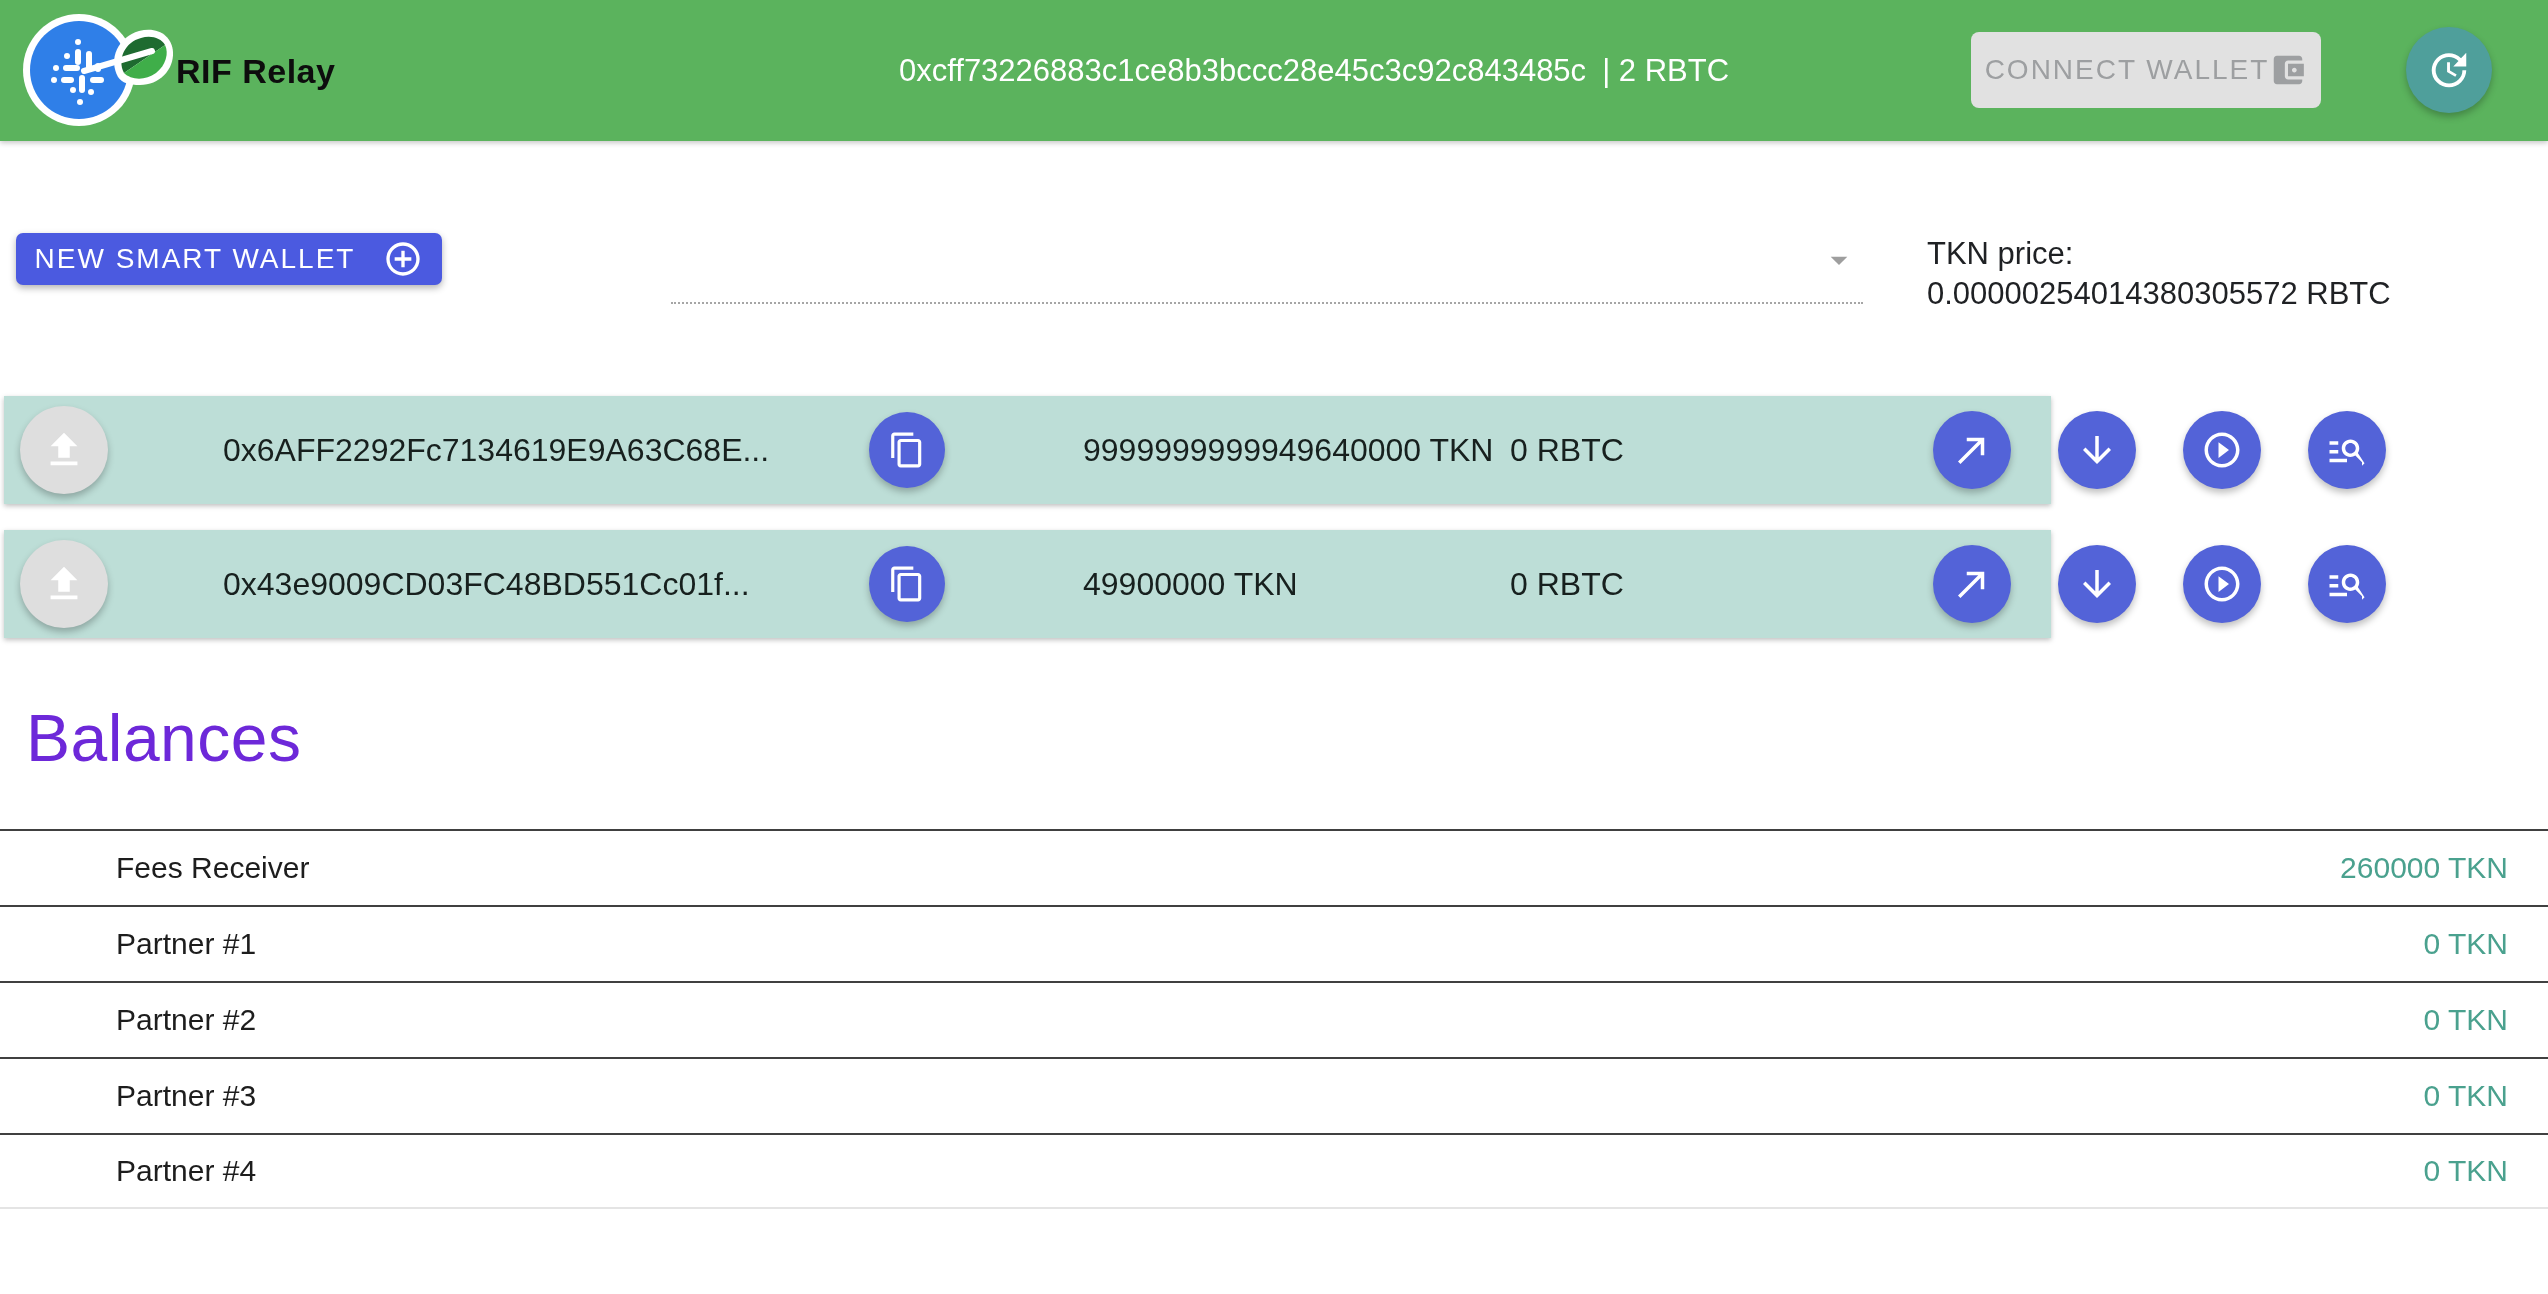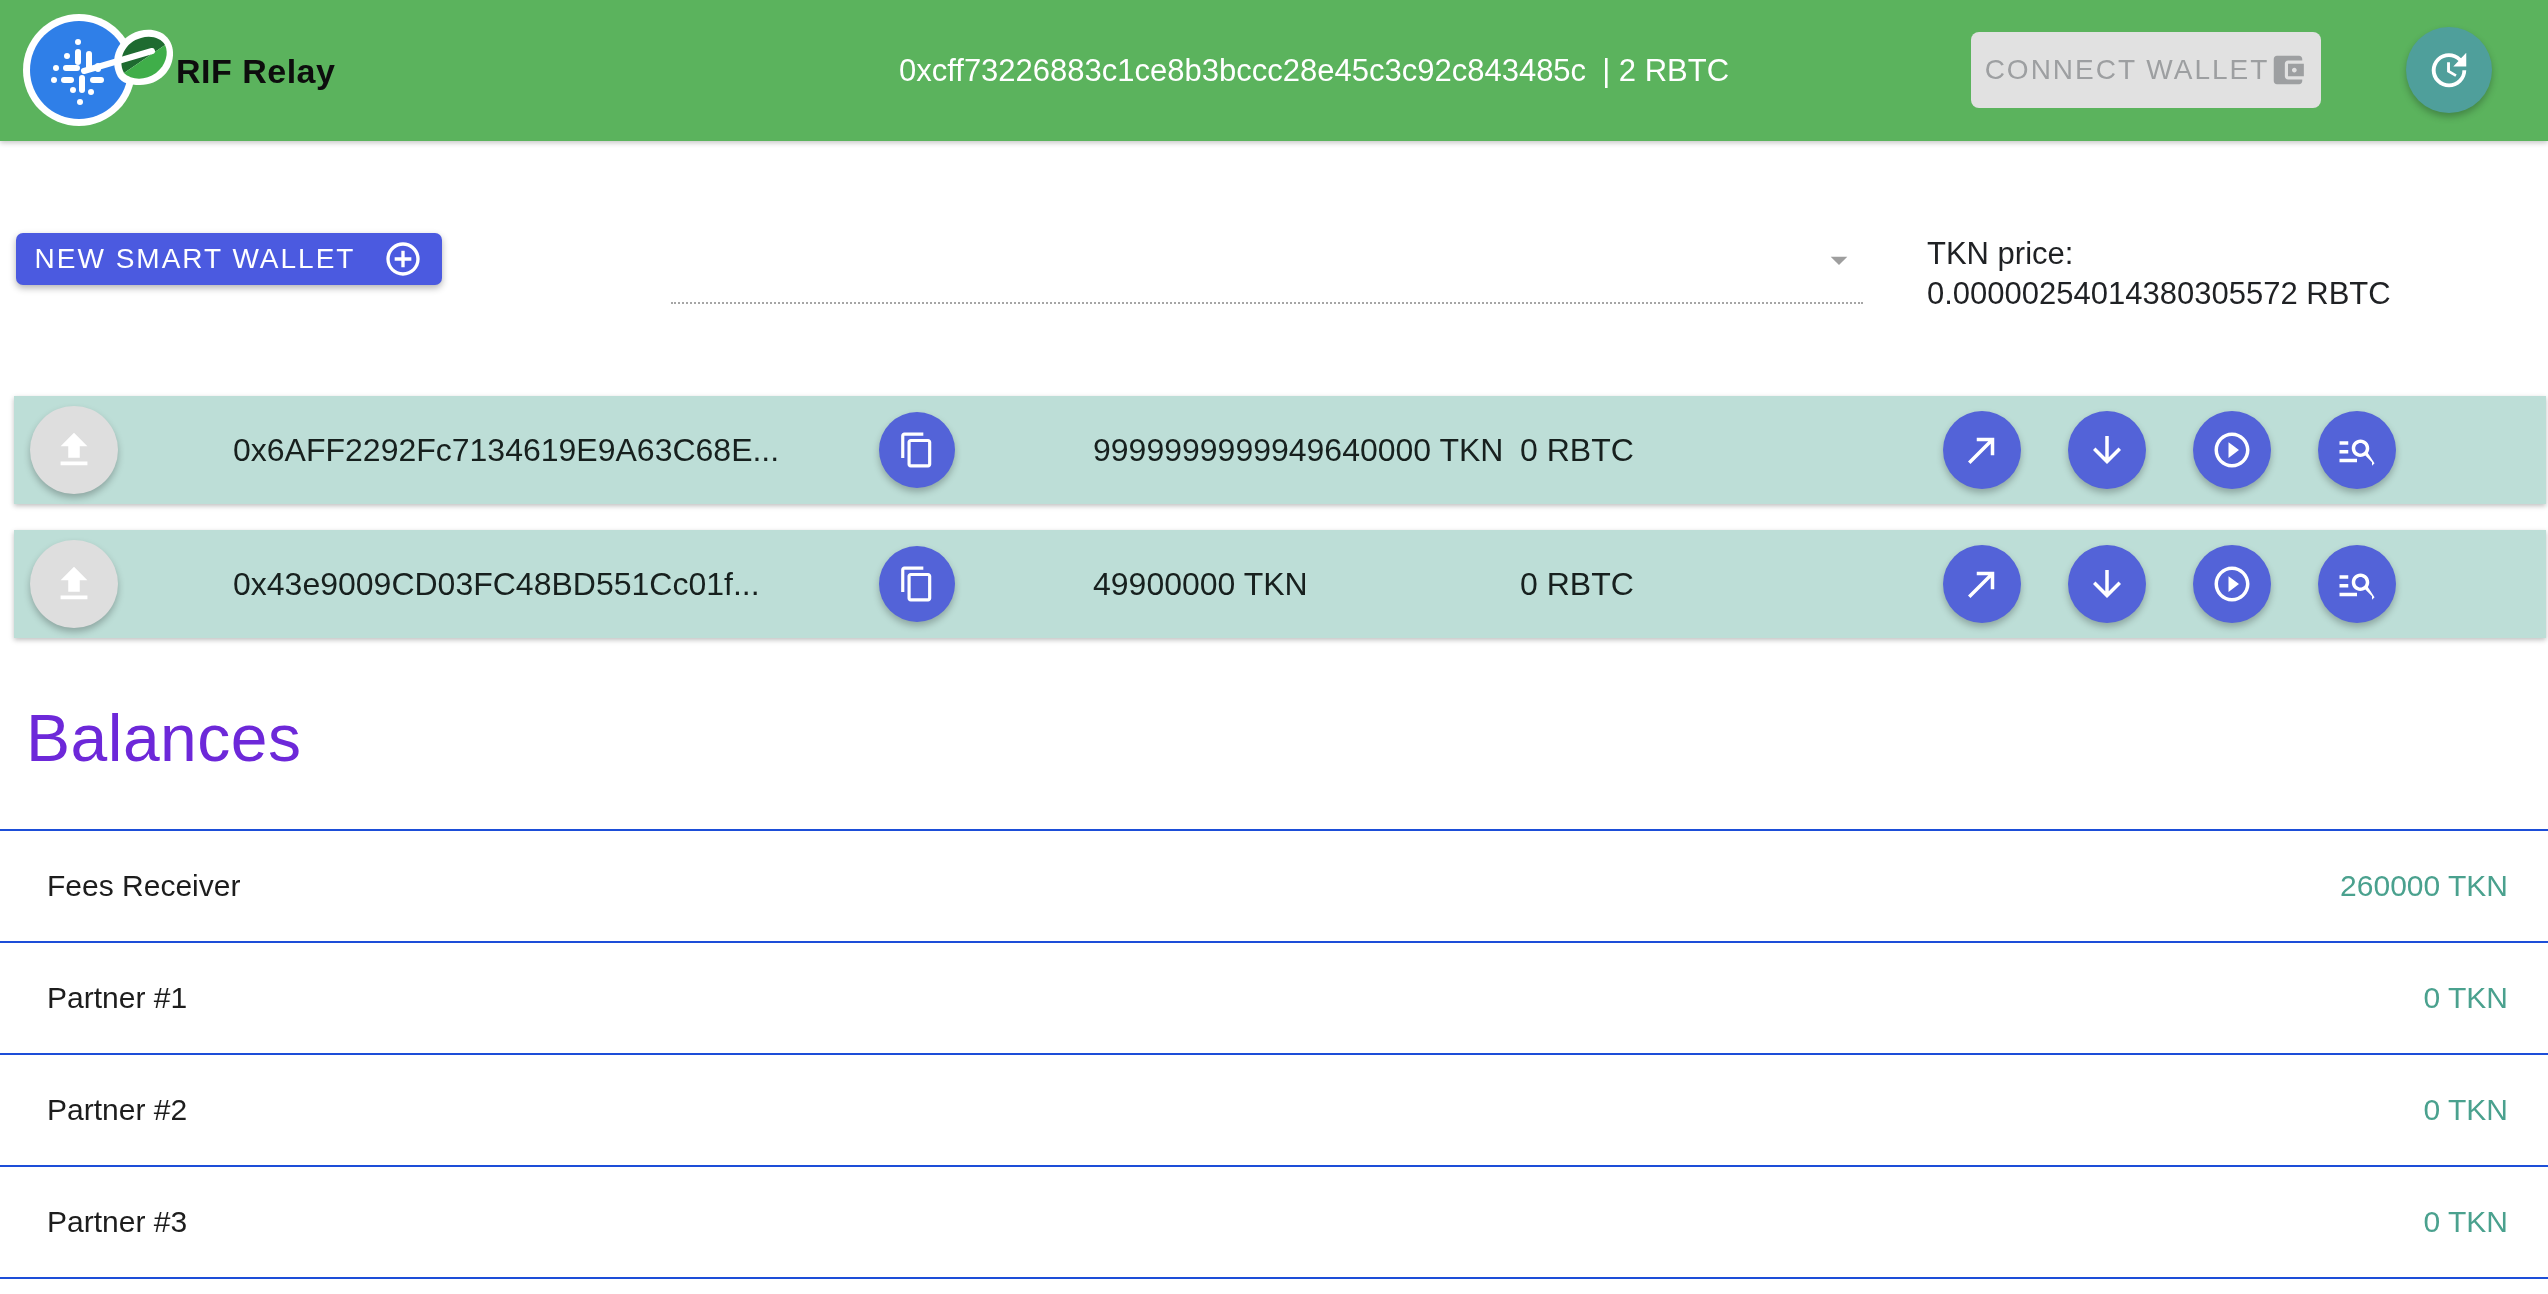--- a/index.html
+++ b/index.html
@@ -38,21 +38,21 @@
   .new-wallet-btn svg { width:40px; height:40px; fill:#ffffff; }
   .wallet-select { position:absolute; left:671px; top:222px; width:1192px; height:82px;
                    border-bottom:2px dotted #a6a6a6; cursor:default;
                    display:flex; align-items:center; }
   .wallet-select .sel-text { color:#9b9b9b; font-size:31px; }
   .wallet-select svg { position:absolute; right:4px; top:18px; width:40px; height:40px; fill:#9e9e9e; }
   .tkn-price { position:absolute; left:1927px; top:234px; font-size:31px; line-height:40px;
                color:#1f2124; }
 
   
-  .wallet-row { position:absolute; left:14px; width:2532px; height:108px;
+  .wallet-row { position:absolute; left:4px; width:2047px; height:108px;
                 background:var(--row-teal); box-shadow:0 2px 5px rgba(0,0,0,0.25); }
   .row-1 { top:396px; }
   .row-2 { top:530px; }
   .deploy-fab { position:absolute; left:16px; top:10px; width:88px; height:88px; background:#dedede; }
   .deploy-fab svg { width:46px; height:46px; fill:#ffffff; }
   .copy-fab { position:absolute; left:865px; top:16px; width:76px; height:76px; background:var(--fab-blue); }
   .copy-fab svg { width:38px; height:38px; fill:#ffffff; }
   .row-addr { position:absolute; left:219px; top:50%; transform:translateY(-50%);
               font-size:32px; color:#17201e; }
   .row-amount { position:absolute; left:1079px; top:0; width:434px; height:108px;
@@ -60,23 +60,23 @@
   .row-rbtc { position:absolute; left:1506px; top:50%; transform:translateY(-50%);
               font-size:32px; color:#17201e; }
   .action-fab { position:absolute; top:15px; width:78px; height:78px; background:var(--fab-blue); }
   .action-fab svg { width:42px; height:42px; fill:#ffffff; }
   .act-1 { left:1929px; } .act-2 { left:2054px; } .act-3 { left:2179px; } .act-4 { left:2304px; }
 
   
   .balances-title { position:absolute; left:26px; top:700px; font-size:66px; font-weight:400;
                     color:#6d28d9; letter-spacing:0.5px; }
   .balances-table { position:absolute; left:0; top:829px; width:2548px; }
-  .balance-row { position:relative; height:112px; border-top:2px solid #1d4ed8;
+  .balance-row { position:relative; height:76px; border-top:2px solid #404040;
                  display:flex; align-items:center; justify-content:space-between;
-                 padding:0 40px 0 47px; background:#fff; }
+                 padding:0 40px 0 116px; background:#fff; }
   .balance-row:last-child { border-bottom:2px solid #e4e4e4; }
   .balance-label { font-size:30px; color:#1d1d1d; }
   .balance-value { font-size:30px; color:var(--balance-value-teal); }
 </style>
 </head>
 <body>
 
 <div class="app">
 
   <header class="header">

